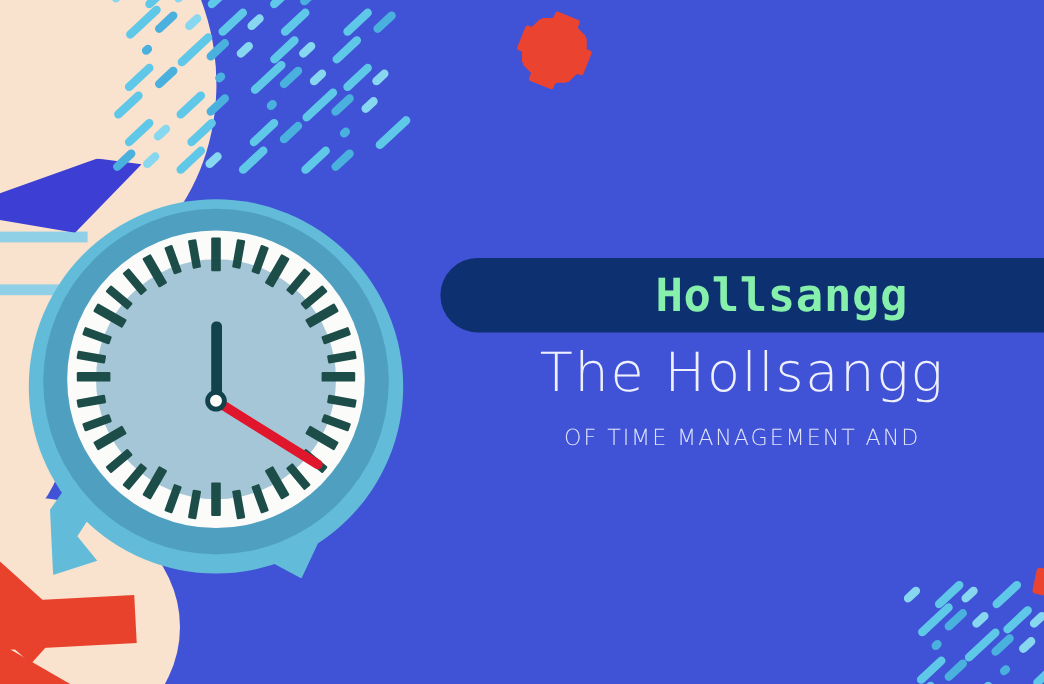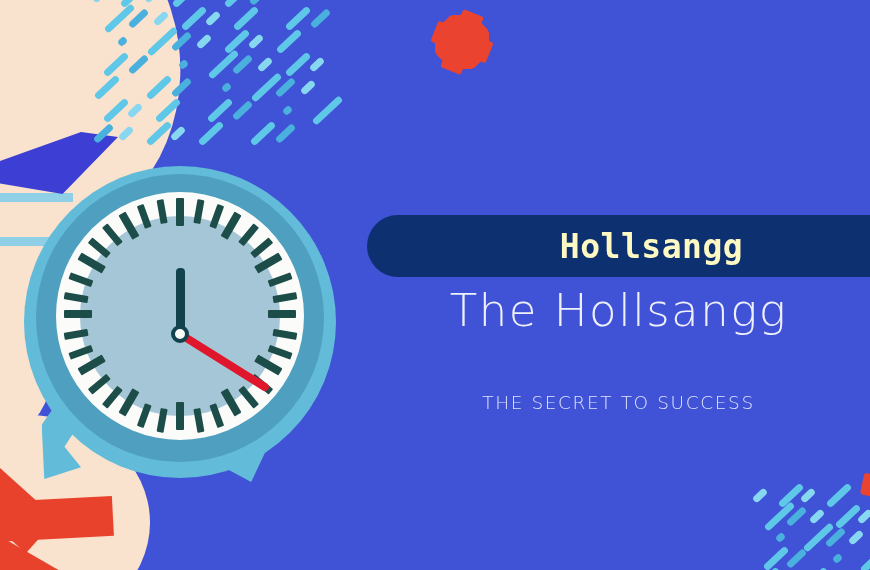--- a/index.html
+++ b/index.html
@@ -204,23 +204,23 @@
     border-radius:31px 0 0 31px;
     display:flex;
     align-items:center;
     justify-content:center;
     padding-right:4px;
     box-sizing:border-box;
   }
   .brand{
     font-family:"DejaVu Sans Mono", monospace;
     font-weight:bold;
-    font-size:33px;
+    font-size:38px;
     letter-spacing:0.5px;
-    color:#fef9c3;
+    color:#86efac;
     white-space:nowrap;
     margin-left:70px;
   }
   .headline{
     position:absolute;
     left:0; top:284px;
     width:503px;
     text-align:center;
     font-family:"DejaVu Sans", sans-serif;
     font-weight:300;
@@ -407,17 +407,17 @@
   </div>
 
   <div id="textblock">
 
     <div class="banner">
       <span class="brand">Hollsangg</span>
     </div>
 
     <div class="headline">The Hollsangg</div>
 
-
-    <div class="sub sub2">THE SECRET TO SUCCESS</div>
+    <div class="sub sub1">OF TIME MANAGEMENT AND</div>
+
   </div>
 
 </div>
 
 </body></html>

